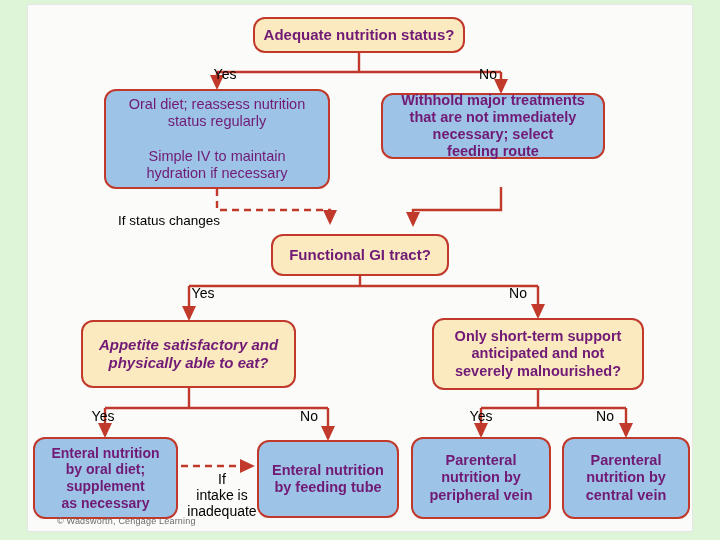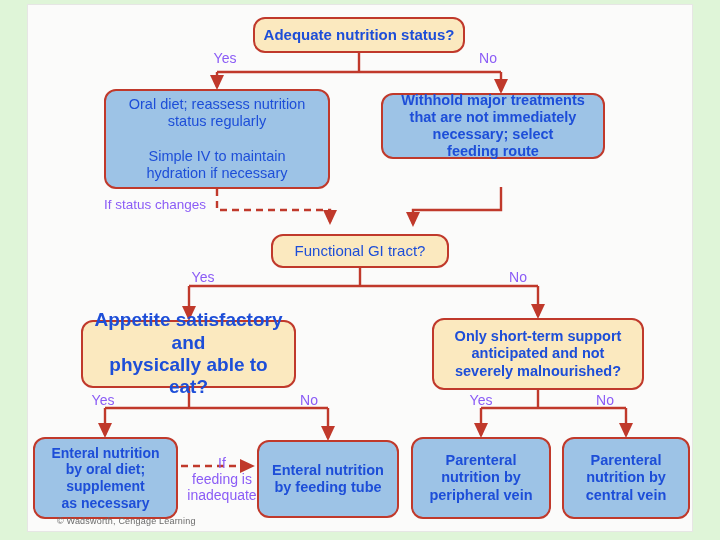--- a/index.html
+++ b/index.html
@@ -38,63 +38,64 @@
   }
   .node {
     position: absolute;
     box-sizing: border-box;
     display: flex;
     align-items: center;
     justify-content: center;
     text-align: center;
     border: 2px solid #c0392b;
     border-radius: 12px;
-    color: #1d4ed8;
+    color: #701a75;
     line-height: 1.18;
     padding: 4px 6px;
     white-space: pre-line;
   }
   .node.decision {
     background: #fbe9bf;
     border-color: #c0392b;
   }
   .node.action {
     background: #9dc3e6;
     border-color: #c0392b;
   }
   .label {
     position: absolute;
-    color: #8b5cf6;
+    color: #000000;
     font-size: 14px;
     white-space: pre-line;
     text-align: center;
+    margin-top: 16px;
   }
   .credit {
     position: absolute;
     left: 33px;
     top: 516px;
     font-size: 9px;
     color: #6b6b6b;
     letter-spacing: 0.2px;
     padding-left: 24px;
   }
   .n1 { left: 253px; top: 17px;  width: 212px; height: 36px; font-size: 15px; font-weight: bold; }
   .n2 { left: 104px; top: 89px;  width: 226px; height: 100px; font-size: 14.5px; font-weight: normal; }
   .n3 { left: 381px; top: 93px;  width: 224px; height: 66px;  font-size: 14.5px; font-weight: bold; }
-  .n4 { left: 271px; top: 234px; width: 178px; height: 34px;  font-size: 15px; font-weight: normal; }
-  .n5 { left: 81px;  top: 320px; width: 215px; height: 68px;  font-size: 19px; font-weight: bold; }
+  .n4 { left: 271px; top: 234px; width: 178px; height: 42px;  font-size: 15px; font-weight: bold; }
+  .n5 { left: 81px;  top: 320px; width: 215px; height: 68px;  font-size: 15px; font-weight: bold; font-style: italic; }
   .n6 { left: 432px; top: 318px; width: 212px; height: 72px;  font-size: 14.5px; font-weight: bold; text-align: center; }
   .n7 { left: 33px;  top: 437px; width: 145px; height: 82px;  font-size: 14px; font-weight: bold; }
   .n8 { left: 257px; top: 440px; width: 142px; height: 78px;  font-size: 14.5px; font-weight: bold; }
   .n9 { left: 411px; top: 437px; width: 140px; height: 82px;  font-size: 14.5px; font-weight: bold; }
   .n10{ left: 562px; top: 437px; width: 128px; height: 82px;  font-size: 14.5px; font-weight: bold; }
 
   .lbl-yes1 { left: 200px; top: 50px;  width: 50px; }
   .lbl-no1  { left: 468px; top: 50px;  width: 40px; }
-  .lbl-status { left: 80px; top: 197px; width: 150px; font-size: 13.5px; text-align: center; }
+  .lbl-status { left: 70px; top: 197px; width: 150px; font-size: 13.5px; text-align: right; }
   .lbl-yes2 { left: 178px; top: 269px; width: 50px; }
   .lbl-no2  { left: 498px; top: 269px; width: 40px; }
   .lbl-yes3 { left: 78px;  top: 392px; width: 50px; }
   .lbl-no3  { left: 289px; top: 392px; width: 40px; }
   .lbl-yes4 { left: 456px; top: 392px; width: 50px; }
   .lbl-no4  { left: 585px; top: 392px; width: 40px; }
   .lbl-if   { left: 186px; top: 455px; width: 72px; font-size: 14px; line-height: 1.15; }
 </style>
 </head>
 <body>
@@ -173,17 +174,17 @@
   <div class="label lbl-yes1">Yes</div>
   <div class="label lbl-no1">No</div>
   <div class="label lbl-status">If status changes</div>
   <div class="label lbl-yes2">Yes</div>
   <div class="label lbl-no2">No</div>
   <div class="label lbl-yes3">Yes</div>
   <div class="label lbl-no3">No</div>
   <div class="label lbl-yes4">Yes</div>
   <div class="label lbl-no4">No</div>
   <div class="label lbl-if">If
-feeding is
+intake is
 inadequate</div>
 
   <div class="credit">© Wadsworth, Cengage Learning</div>
 </div>
 
 </body></html>

